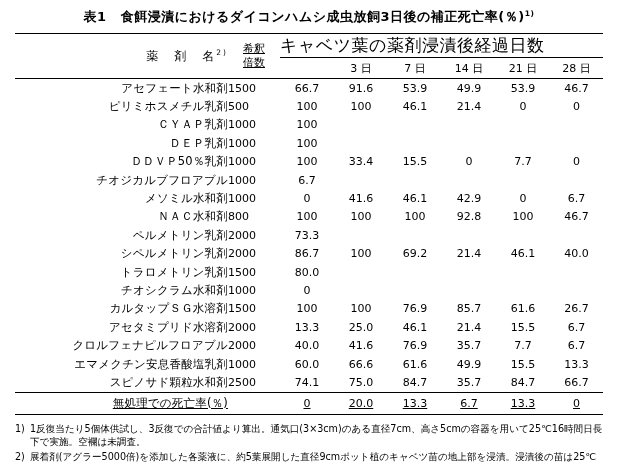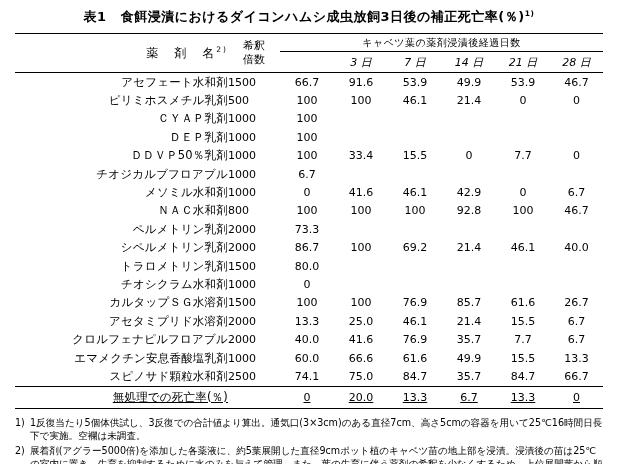--- a/index.html
+++ b/index.html
@@ -49,33 +49,33 @@
     text-align: right;
     letter-spacing: 2px;
     height: 38px;
     font-size: 12px;
   }
   th.c-dil {
     text-align: center;
     font-size: 11px;
     line-height: 1.25;
     height: 38px;
+    text-decoration: underline;
   }
   th.c-group {
-    text-align: center;
-    font-size: 10px;
+    text-align: left;
+    font-size: 17px;
     height: 17px;
     border-bottom: 0.9px solid #000;
     letter-spacing: 0.5px;
   }
   th.c-day {
     text-align: center;
     font-size: 11px;
     height: 20px;
-    font-style: italic;
   }
   td.name {
     text-align: right;
     padding-left: 3px;
     font-size: 11.5px;
     height: 18.4px;
     letter-spacing: 0.2px;
     white-space: nowrap;
   }
   td.num {

